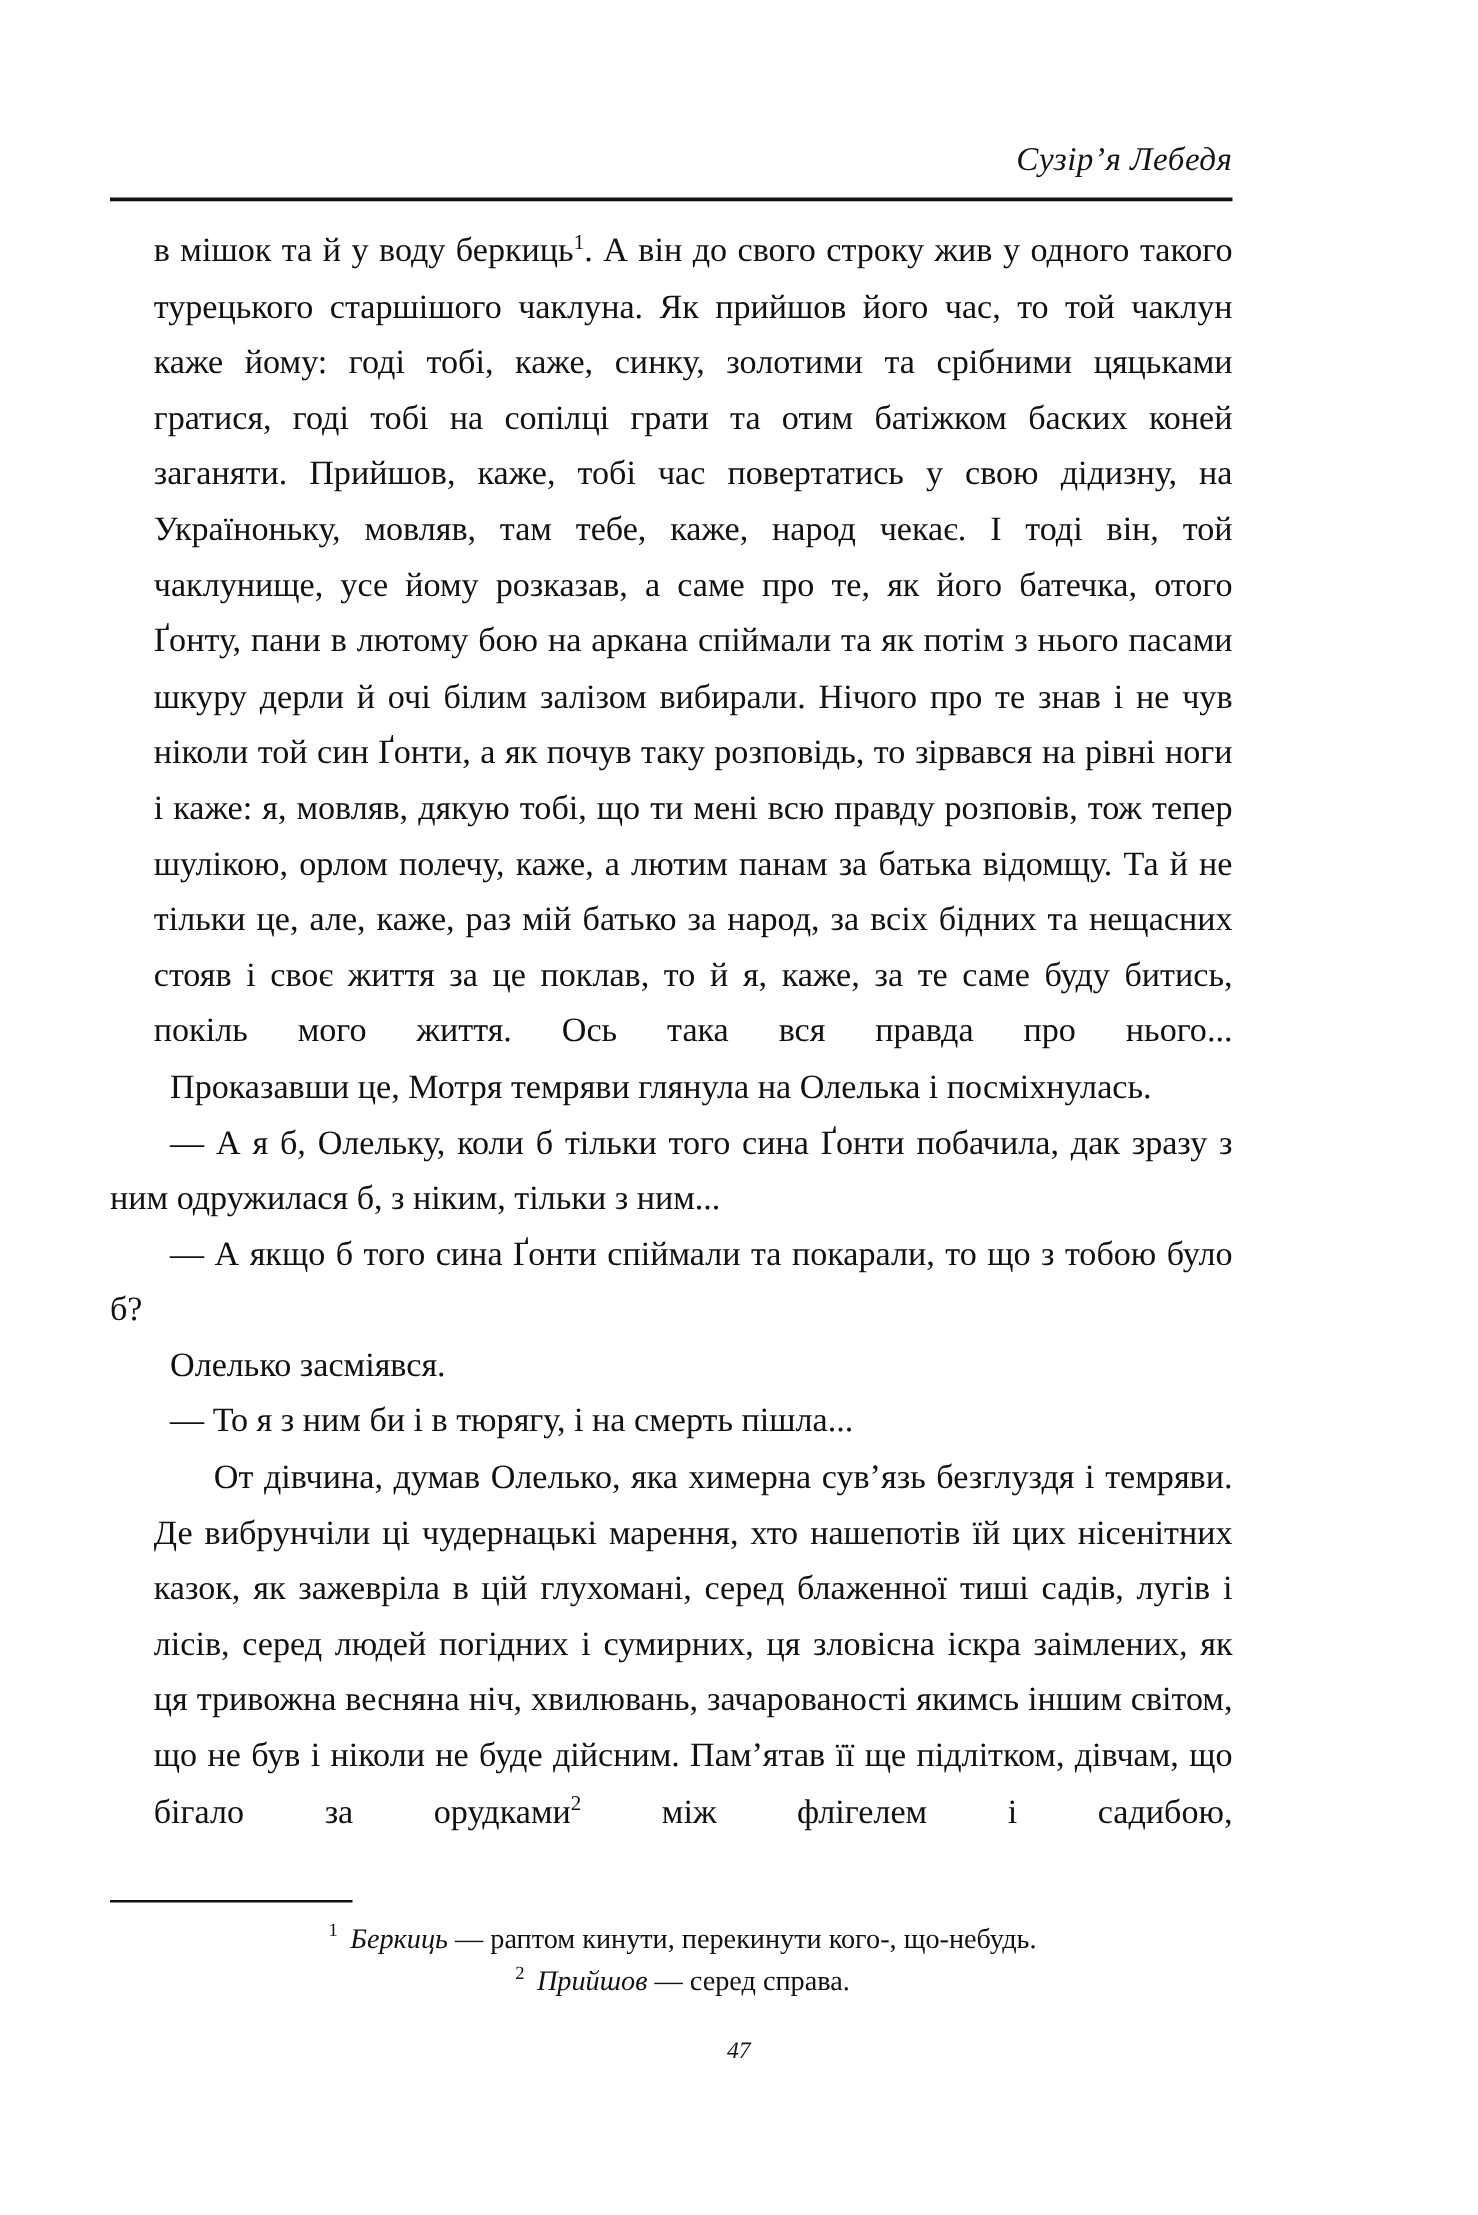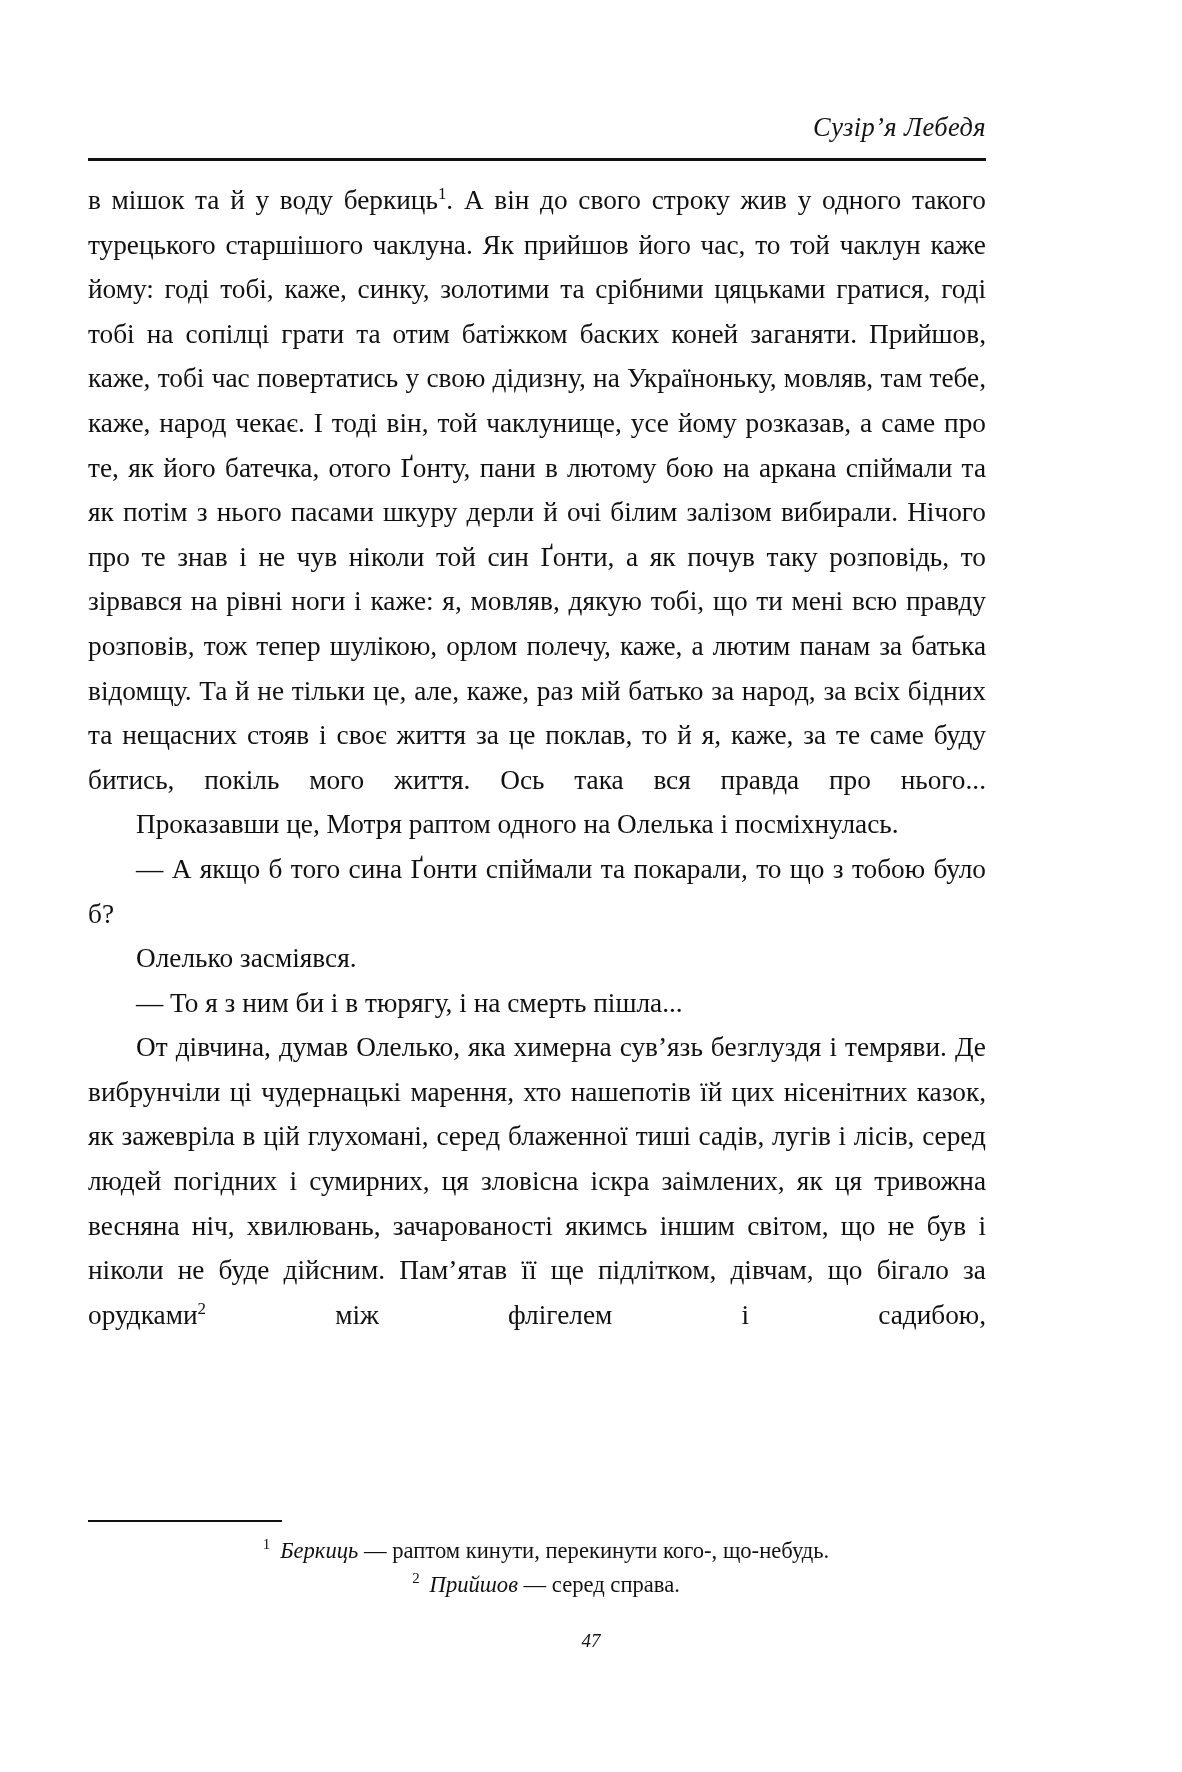--- a/index.html
+++ b/index.html
@@ -54,20 +54,21 @@
     text-align-last: left;
     text-justify: inter-word;
     hyphens: none;
     color: #111111;
   }
   p.body.indent {
     text-indent: 48px;
   }
   p.body.lastfull {
     text-align-last: justify;
+    margin-left: 35px;
   }
   sup.fn {
     font-size: 0.62em;
     vertical-align: super;
     line-height: 0;
   }
 
   
   .footnote-rule {
     position: absolute;
@@ -120,22 +121,23 @@
 <div class="page">
 
   <div class="running-head">Сузір’я Лебедя</div>
 
   <div class="head-rule"></div>
 
   <div class="textblock">
 
     <p class="body lastfull"><span>в мішок та й у воду беркиць</span><sup class="fn">1</sup><span>. А він до свого строку жив у одного такого турецького старшішого чаклуна. Як прийшов його час, то той чаклун каже йому: годі тобі, каже, синку, золотими та срібними цяцьками гратися, годі тобі на сопілці грати та отим батіжком баских коней заганяти. Прийшов, каже, тобі час повертатись у свою дідизну, на Україноньку, мовляв, там тебе, каже, народ чекає. І тоді він, той чаклунище, усе йому розказав, а саме про те, як його батечка, отого Ґонту, пани в лютому бою на аркана спіймали та як потім з нього пасами шкуру дерли й очі білим залізом вибирали. Нічого про те знав і не чув ніколи той син Ґонти, а як почув таку розповідь, то зірвався на рівні ноги і каже: я, мовляв, дякую тобі, що ти мені всю правду розповів, тож тепер шулікою, орлом полечу, каже, а лютим панам за батька відомщу. Та й не тільки це, але, каже, раз мій батько за народ, за всіх бідних та нещасних стояв і своє життя за це поклав, то й я, каже, за те саме буду битись, покіль мого життя. Ось така вся правда про нього...</span></p>
 
-    <p class="body indent">Проказавши це, Мотря раптом одного на Олелька і посміхнулась.</p>
+    <p class="body indent">Проказавши це, Мотря темряви глянула на Олелька і посміхнулась.</p>
 
+    <p class="body indent">— А я б, Олельку, коли б тільки того сина Ґонти побачила, дак зразу з ним одружилася б, з ніким, тільки з ним...</p>
 
     <p class="body indent">— А якщо б того сина Ґонти спіймали та покарали, то що з тобою було б?</p>
 
     <p class="body indent">Олелько засміявся.</p>
 
     <p class="body indent">— То я з ним би і в тюрягу, і на смерть пішла...</p>
 
     <p class="body indent lastfull"><span>От дівчина, думав Олелько, яка химерна сув’язь безглуздя і темряви. Де вибрунчіли ці чудернацькі марення, хто нашепотів їй цих нісенітних казок, як зажевріла в цій глухомані, серед блаженної тиші садів, лугів і лісів, серед людей погідних і сумирних, ця зловісна іскра заімлених, як ця тривожна весняна ніч, хвилювань, зачарованості якимсь іншим світом, що не був і ніколи не буде дійсним. Пам’ятав її ще підлітком, дівчам, що бігало за орудками</span><sup class="fn">2</sup><span> між флігелем і садибою,</span></p>
 
   </div>

